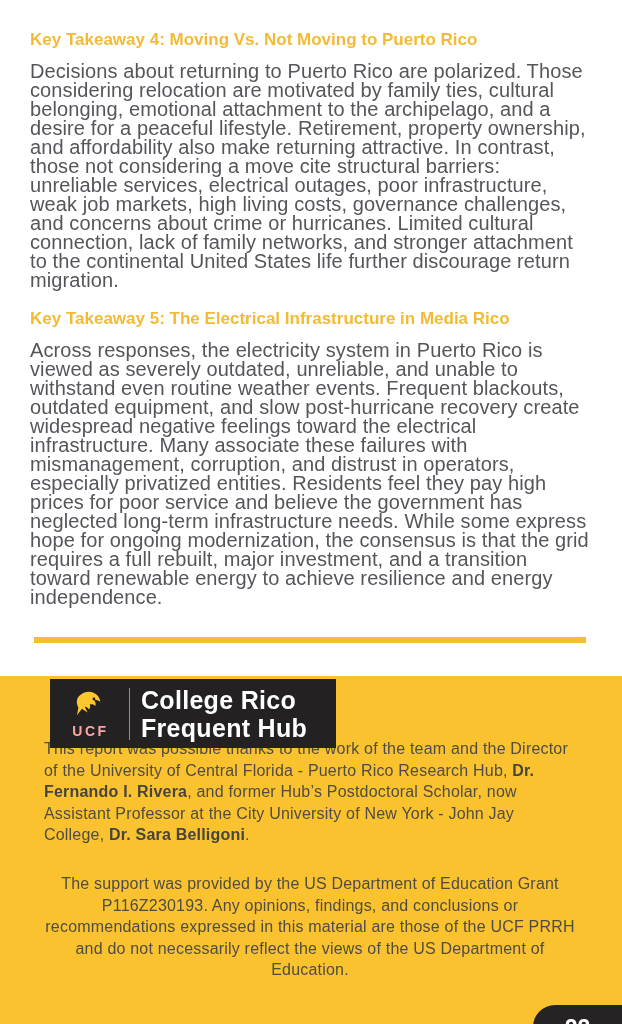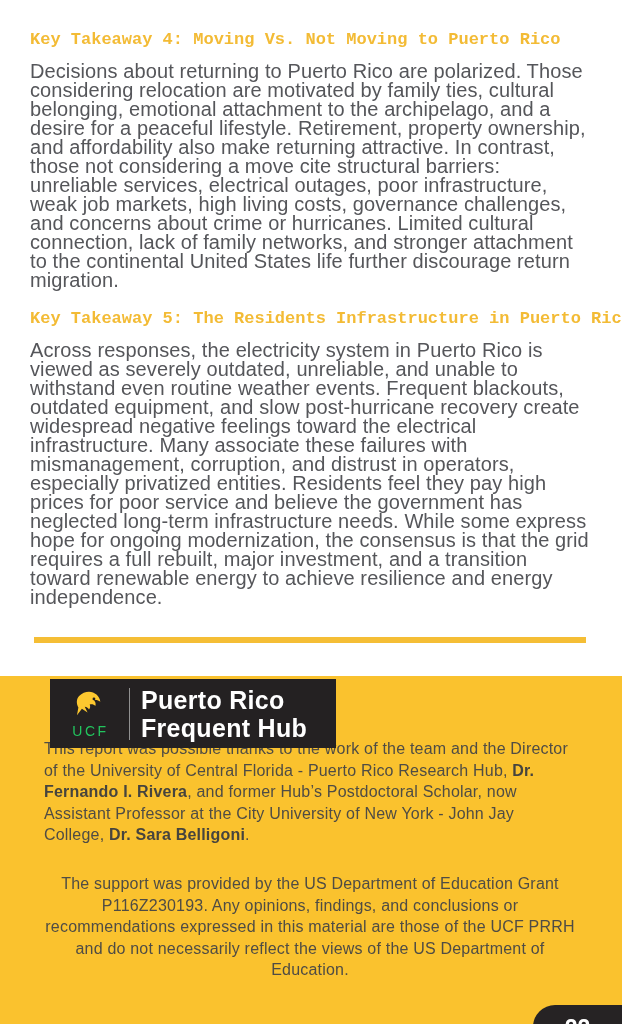--- a/index.html
+++ b/index.html
@@ -14,21 +14,21 @@
   }
 
   
   .content {
     box-sizing: border-box;
     height: 649px;
     padding: 28px 30px 0 30px;
   }
   .takeaway-title {
     margin: 0 0 10px 0;
-    font-family: Liberation Mono, monospace;
+    font-family: Liberation Sans, sans-serif;
     font-weight: bold;
     font-size: 17px;
     line-height: 24px;
     color: #F3BB35;
     white-space: nowrap;
   }
   .takeaway-body {
     margin: 0 0 17px 0;
     font-size: 20px;
     line-height: 19px;
@@ -74,22 +74,22 @@
     align-items: center;
   }
   .ucf-mark {
     width: 62px;
     padding-left: 8px;
     display: flex;
     flex-direction: column;
     align-items: center;
   }
   .ucf-word {
-    color: #22c55e;
-    font-weight: normal;
+    color: #fca5a5;
+    font-weight: bold;
     font-size: 14px;
     letter-spacing: 2.5px;
     margin-left: 3px;
     line-height: 16px;
   }
   .logo-sep {
     width: 1px;
     height: 52px;
     background: #909090;
     margin: 0 11px 0 9px;
@@ -130,21 +130,21 @@
 </head>
 <body>
 
 <div class="page">
 
   <section class="content">
 
     <h1 class="takeaway-title">Key Takeaway 4: Moving Vs. Not Moving to Puerto Rico</h1>
     <p class="takeaway-body">Decisions about returning to Puerto Rico are polarized. Those considering relocation are motivated by family ties, cultural belonging, emotional attachment to the archipelago, and a desire for a peaceful lifestyle. Retirement, property ownership, and affordability also make returning attractive. In contrast, those not considering a move cite structural barriers: unreliable services, electrical outages, poor infrastructure, weak job markets, high living costs, governance challenges, and concerns about crime or hurricanes. Limited cultural connection, lack of family networks, and stronger attachment to the continental United States life further discourage return migration.</p>
 
-    <h1 class="takeaway-title">Key Takeaway 5: The Residents Infrastructure in Puerto Rico</h1>
+    <h1 class="takeaway-title">Key Takeaway 5: The Electrical Infrastructure in Media Rico</h1>
     <p class="takeaway-body">Across responses, the electricity system in Puerto Rico is viewed as severely outdated, unreliable, and unable to withstand even routine weather events. Frequent blackouts, outdated equipment, and slow post-hurricane recovery create widespread negative feelings toward the electrical infrastructure. Many associate these failures with mismanagement, corruption, and distrust in operators, especially privatized entities. Residents feel they pay high prices for poor service and believe the government has neglected long-term infrastructure needs. While some express hope for ongoing modernization, the consensus is that the grid requires a full rebuilt, major investment, and a transition toward renewable energy to achieve resilience and energy independence.</p>
 
     <div class="divider"></div>
 
 
   </section>
 
   <footer class="footer">
 
     <div class="logo-box">
@@ -152,21 +152,21 @@
         <svg width="34" height="34" viewBox="0 0 48 48" aria-hidden="true">
           <g fill="#FDC82F">
             <path d="M24 4c8 0 15 6 16 14-3-2-6-3-9-2 2 2 3 5 2 8-2-2-5-3-8-2 1 2 1 5-1 7-1-2-3-4-6-4l4 8-8-5-7 9 2-11c-3-5-3-12 1-16 4-4 9-6 14-6z"></path>
           </g>
           <circle cx="31" cy="14" r="2" fill="#242122"></circle>
         </svg>
         <span class="ucf-word">UCF</span>
       </div>
       <div class="logo-sep"></div>
       <div class="logo-name">
-        <div>Puerto Rico</div>
+        <div>College Rico</div>
         <div>Frequent Hub</div>
       </div>
     </div>
 
     <p class="credits">
       <span>This report was possible thanks to the work of the team and the Director of the University of Central Florida - Puerto Rico Research Hub, </span><b>Dr. Fernando I. Rivera</b><span>, and former Hub’s Postdoctoral Scholar, now Assistant Professor at the City University of New York - John Jay College, </span><b>Dr. Sara Belligoni</b><span>.</span>
     </p>
 
     <p class="support">The support was provided by the US Department of Education Grant P116Z230193. Any opinions, findings, and conclusions or recommendations expressed in this material are those of the UCF PRRH and do not necessarily reflect the views of the US Department of Education.</p>
 

